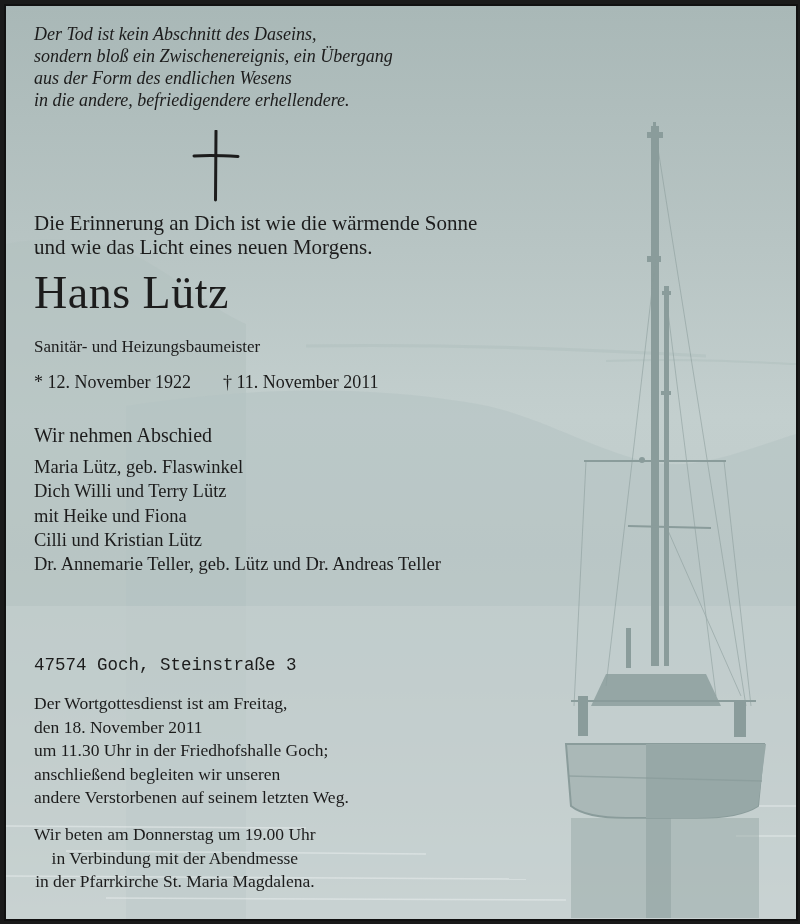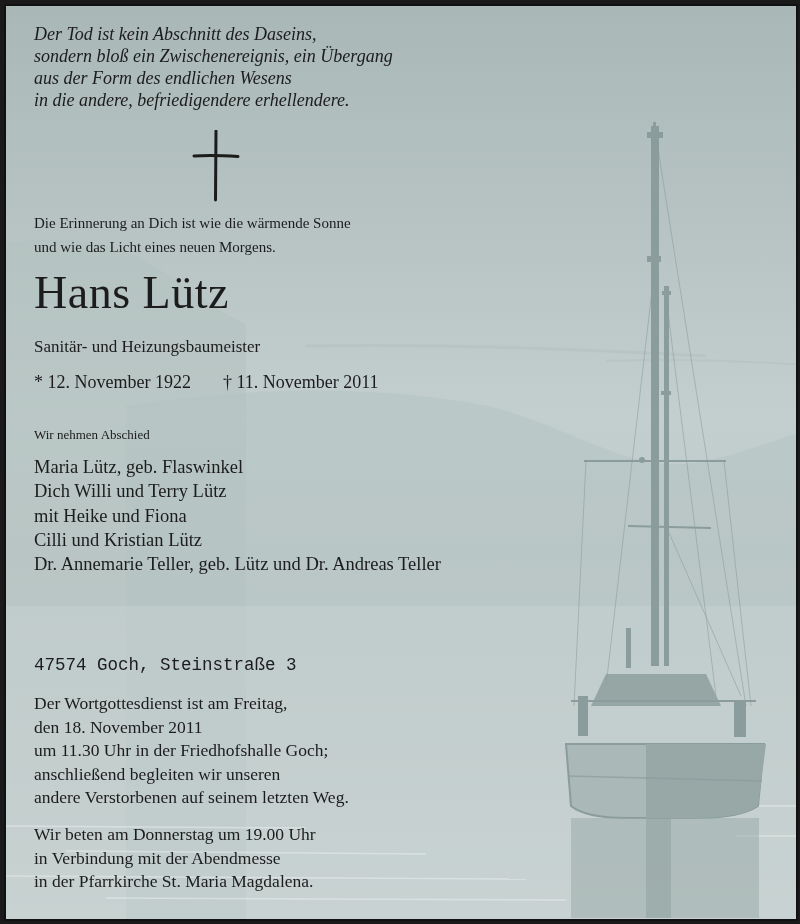--- a/index.html
+++ b/index.html
@@ -15,32 +15,32 @@
       border: 2px solid #111;
       overflow: hidden;
       background: linear-gradient(180deg, #a9b8b7 0%, #b7c4c3 25%, #c3cfce 45%, #bfcbca 60%, #c6d1d0 75%, #d4dcdb 90%, #dfe5e4 100%);
     }
     .bg-svg { position: absolute; left: 0; top: 0; width: 790px; height: 913px; }
     .text-layer { position: absolute; left: 0; top: 0; width: 682px; height: 913px; }
     .line { position: absolute; white-space: nowrap; }
     .quote { left: 28px; top: 17px; font-style: italic; font-size: 18px; line-height: 22px; }
     .quote div { height: 22px; }
     .cross { position: absolute; left: 186px; top: 124px; width: 48px; height: 72px; }
-    .memory { left: 28px; top: 205px; font-size: 15px; line-height: 24px; }
+    .memory { left: 28px; top: 205px; font-size: 21px; line-height: 24px; }
     .name { left: 28px; top: 259px; font-size: 46px; line-height: 56px; letter-spacing: 0.5px; }
     .profession { left: 28px; top: 330px; font-size: 17px; line-height: 22px; }
     .dates { left: 28px; top: 364px; font-size: 18px; line-height: 24px; }
     .dates .death { margin-left: 32px; margin-top: 48px; }
-    .farewell { left: 28px; top: 416px; font-size: 13px; line-height: 26px; text-align: center; }
+    .farewell { left: 28px; top: 416px; font-size: 20px; line-height: 26px; text-align: center; }
     .mourners { left: 28px; top: 449px; font-size: 18.5px; line-height: 24.3px; }
     .mourners div { height: 24.3px; }
     .address { left: 28px; top: 647px; font-size: 17.5px; line-height: 24px; font-family: Liberation Mono, monospace; }
     .service { left: 28px; top: 686px; font-size: 17.5px; line-height: 23.5px; }
     .service div { height: 23.5px; }
-    .prayer { left: 28px; top: 817px; font-size: 17.5px; line-height: 23.5px; }
+    .prayer { left: 28px; top: 817px; font-size: 17.5px; line-height: 23.5px; text-align: center; }
     .prayer div { height: 23.5px; }
   </style>
 </head>
 <body>
 
 <div class="card">
 
   <svg class="bg-svg" viewBox="0 0 790 913" xmlns="http://www.w3.org/2000/svg">
 
     <path d="M0 238 C 40 230, 90 232, 130 250 C 170 270, 200 300, 240 318 L 240 913 L 0 913 Z" fill="#b3c1c0" opacity="0.55"></path>

